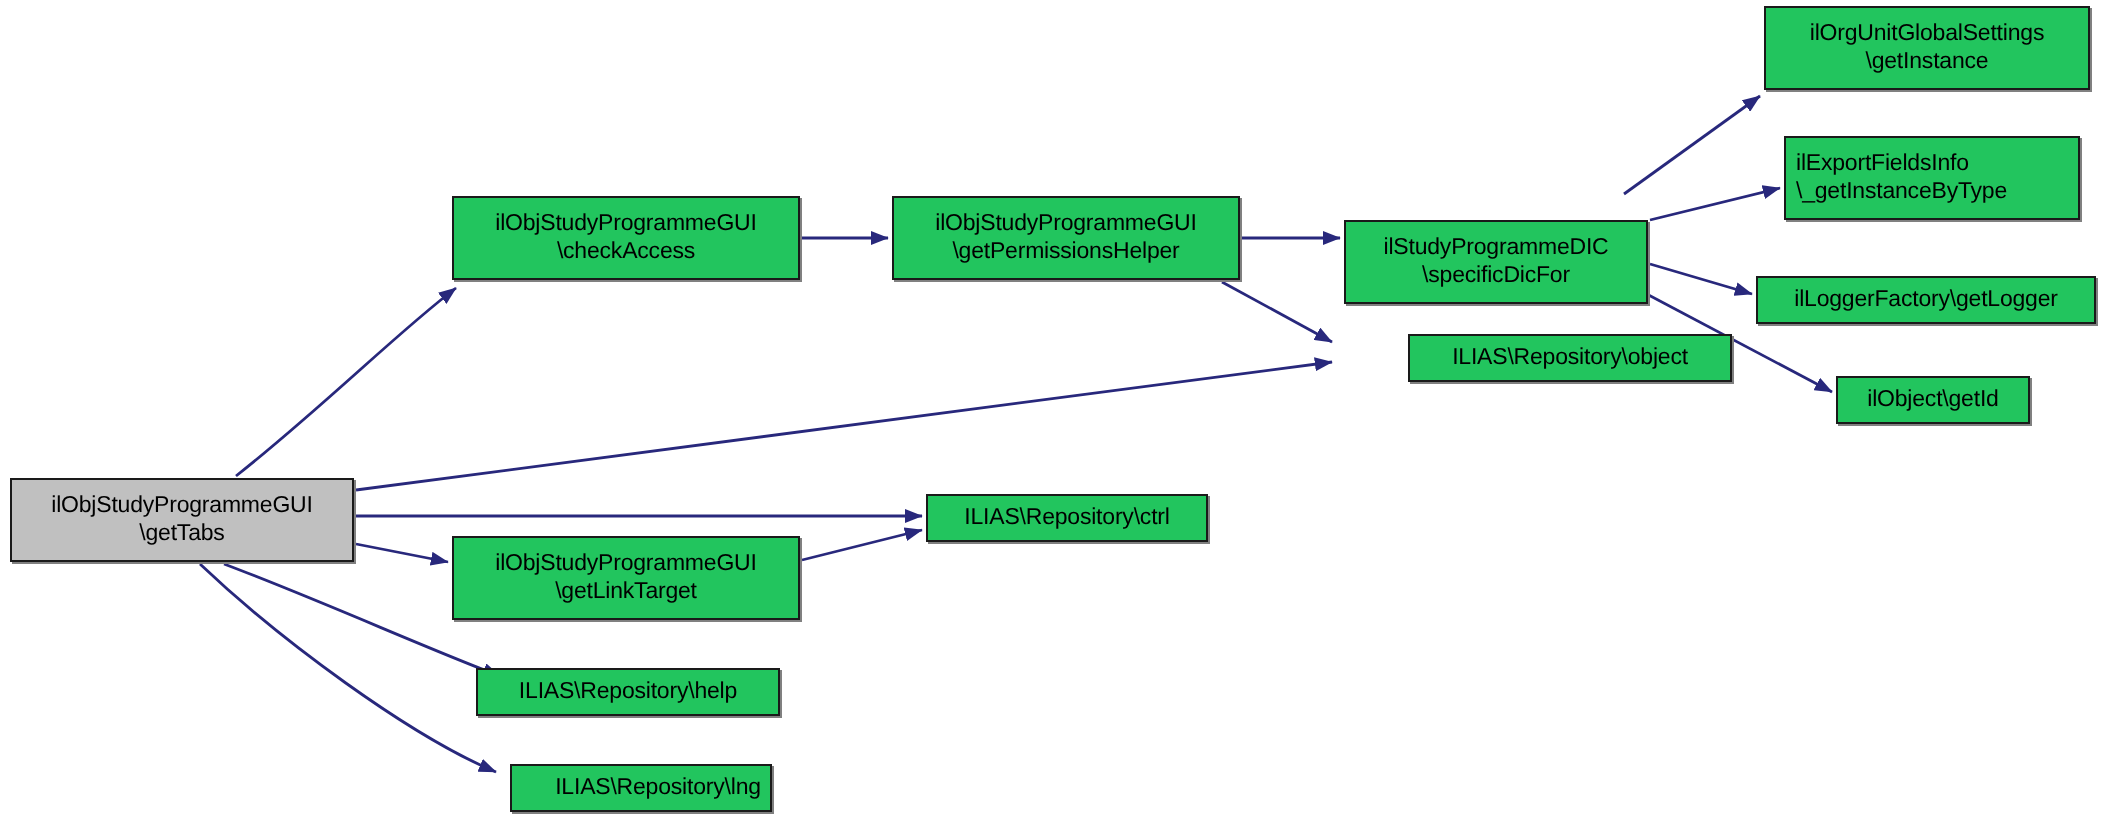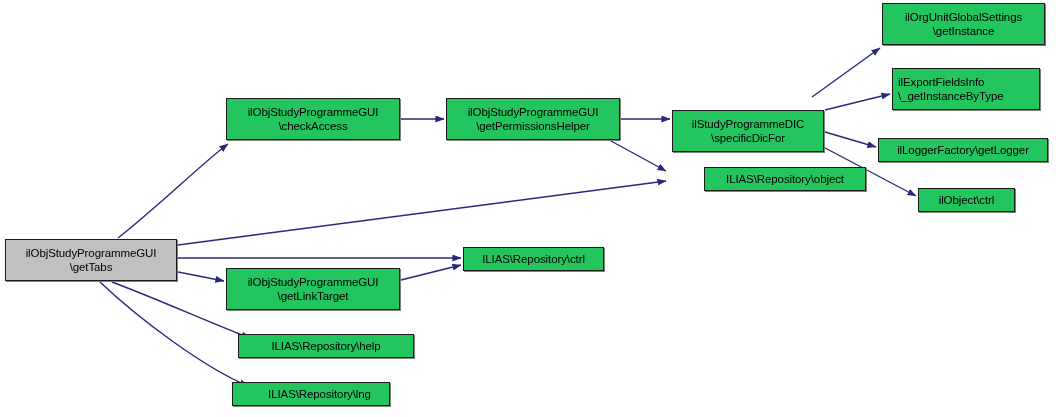--- a/index.html
+++ b/index.html
@@ -117,32 +117,32 @@
 \getInstance</span>
   </div>
   <div class="node" style="left: 878px; top: 138px; width: 170px; height: 24px;">
     <span class="node-label">ilLoggerFactory\getLogger</span>
   </div>
   <div class="node leftalign" style="left: 892px; top: 68px; width: 148px; height: 42px;">
     <span class="node-label">ilExportFieldsInfo
 \_getInstanceByType</span>
   </div>
   <div class="node" style="left: 918px; top: 188px; width: 97px; height: 24px;">
-    <span class="node-label">ilObject\ctrl</span>
+    <span class="node-label">ilObject\getId</span>
   </div>
   <div class="node" style="left: 704px; top: 167px; width: 162px; height: 24px;">
     <span class="node-label">ILIAS\Repository\object</span>
   </div>
   <div class="node" style="left: 463px; top: 247px; width: 141px; height: 24px; justify-content: center;">
     <span class="node-label">ILIAS\Repository\ctrl</span>
   </div>
   <div class="node" style="left: 226px; top: 268px; width: 174px; height: 42px;">
     <span class="node-label">ilObjStudyProgrammeGUI
 \getLinkTarget</span>
   </div>
-  <div class="node" style="left: 238px; top: 334px; width: 176px; height: 24px;">
+  <div class="node" style="left: 238px; top: 334px; width: 152px; height: 24px;">
     <span class="node-label">ILIAS\Repository\help</span>
   </div>
-  <div class="node" style="left: 232px; top: 382px; width: 158px; height: 24px; padding-left: 17px;">
+  <div class="node" style="left: 255px; top: 382px; width: 131px; height: 24px; padding-left: 17px;">
     <span class="node-label">ILIAS\Repository\lng</span>
   </div>
 
 </div>
 
 </body></html>

